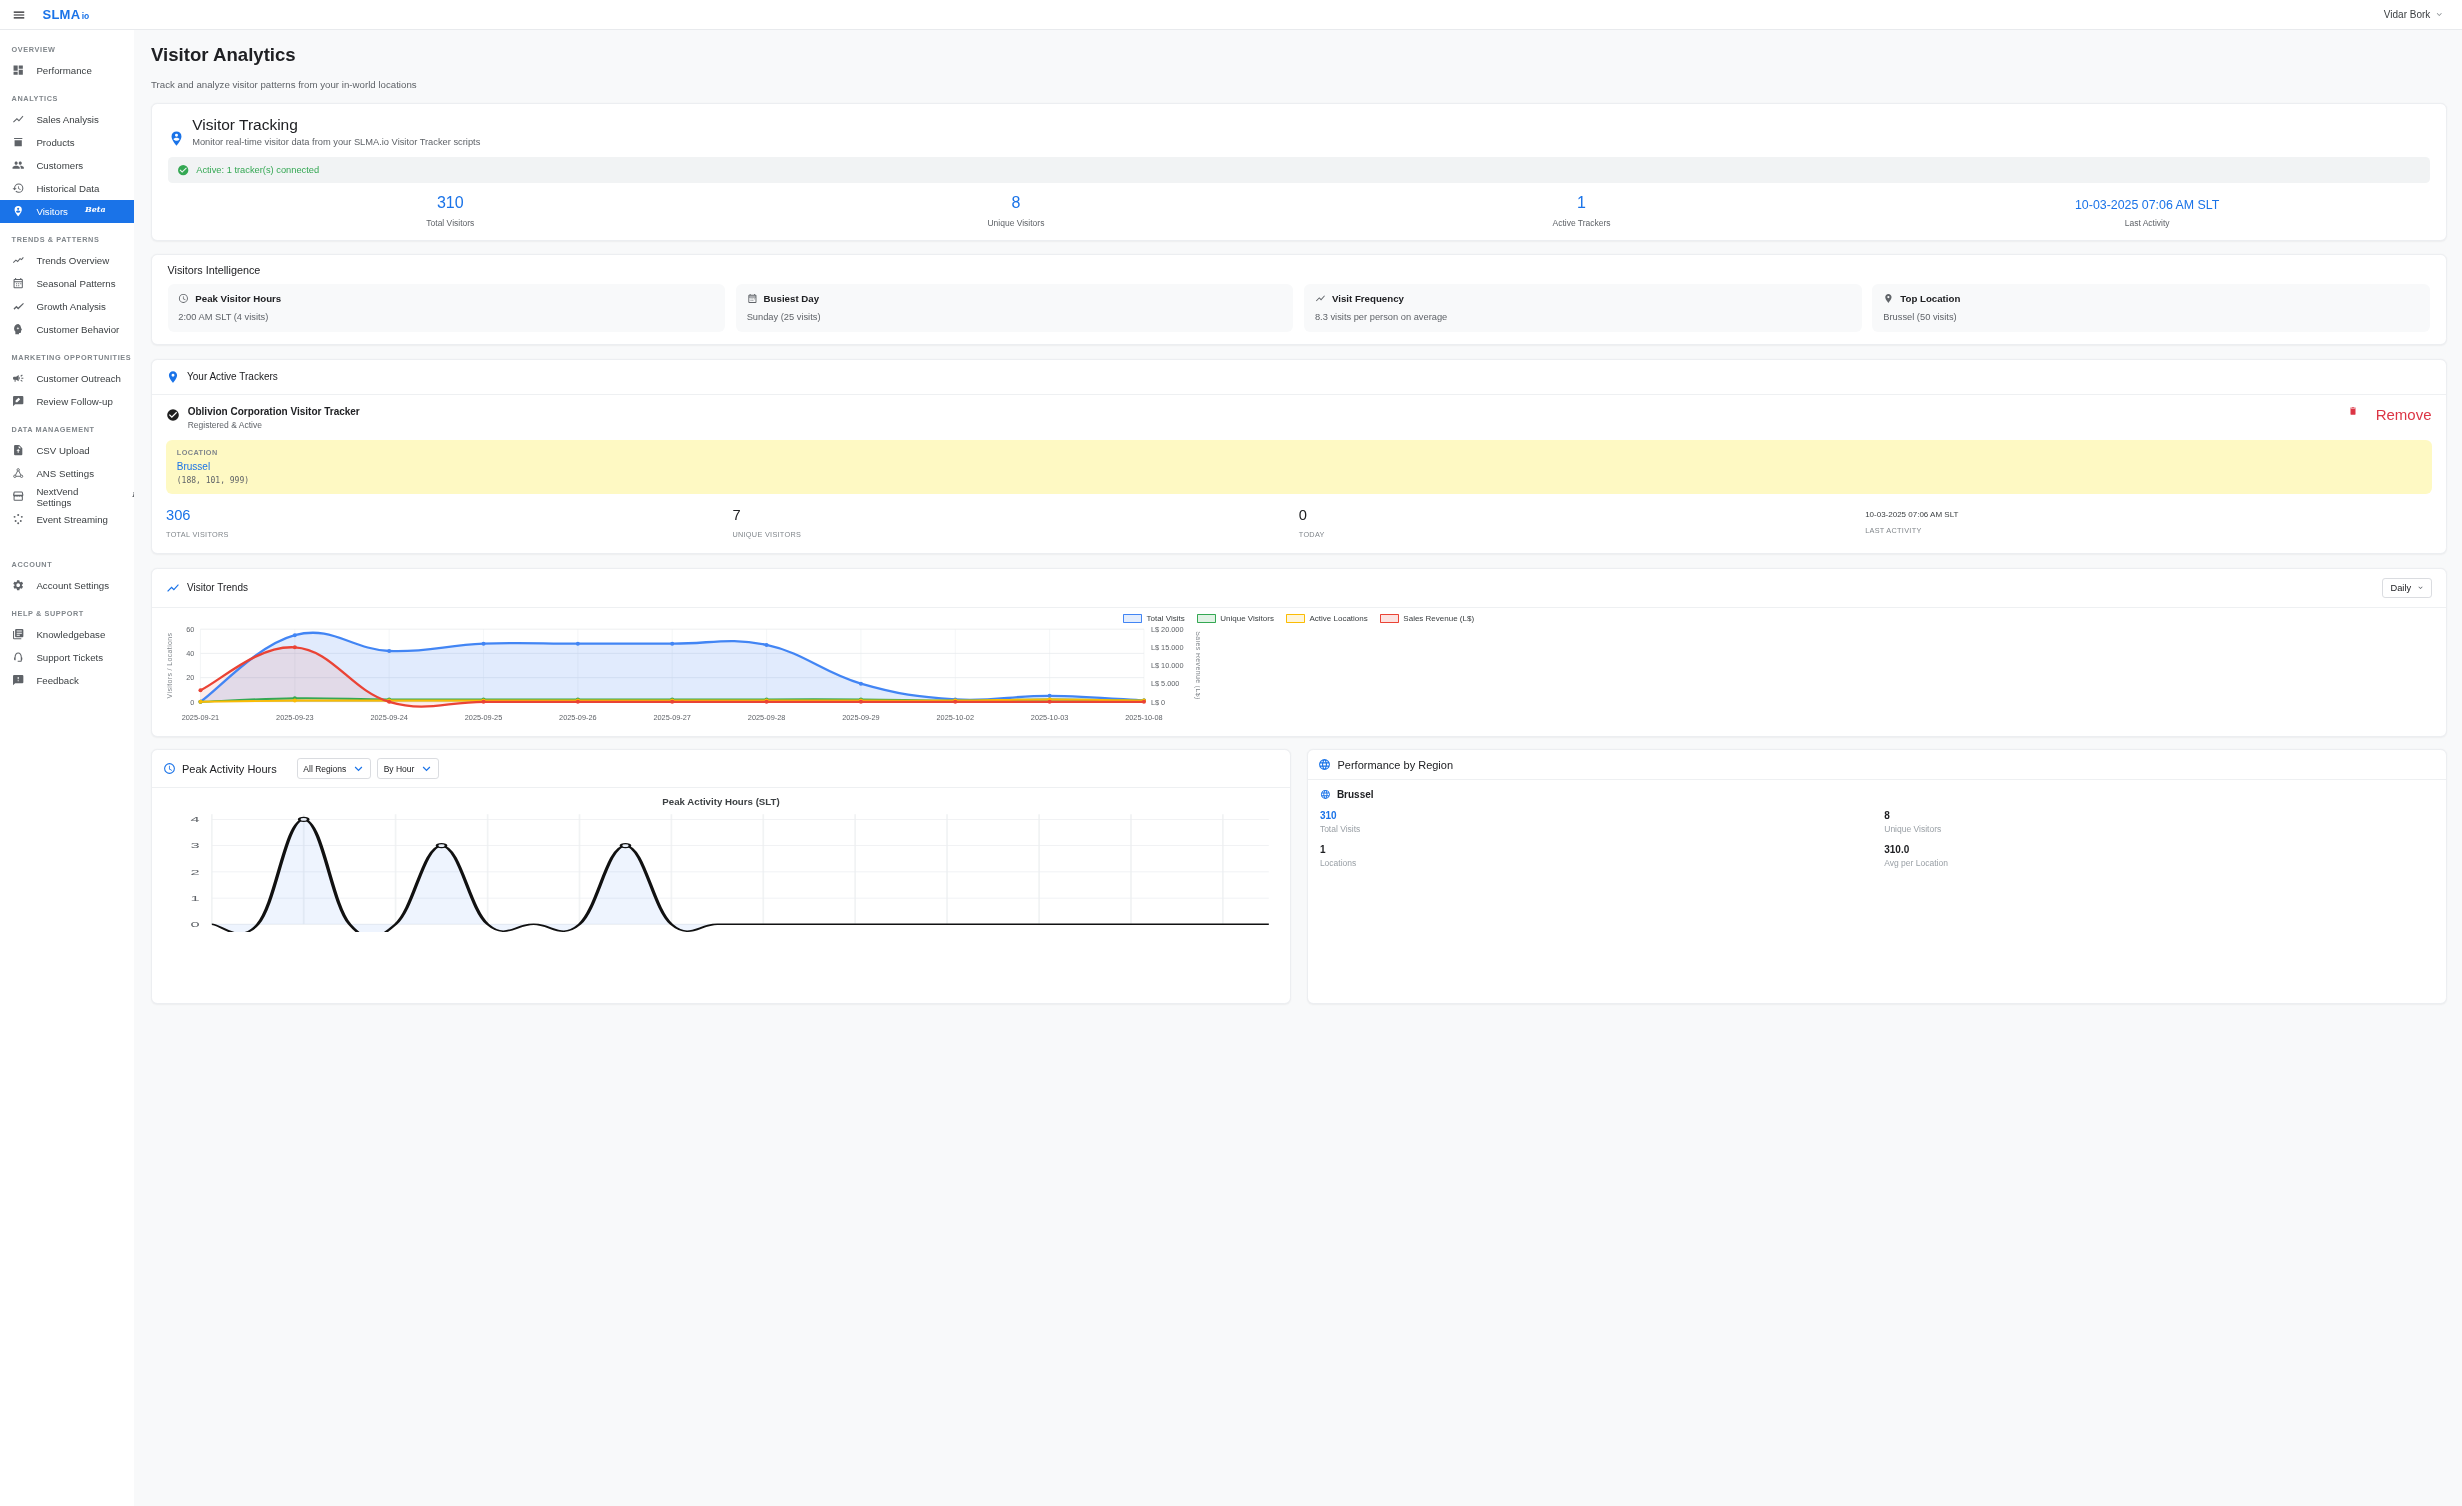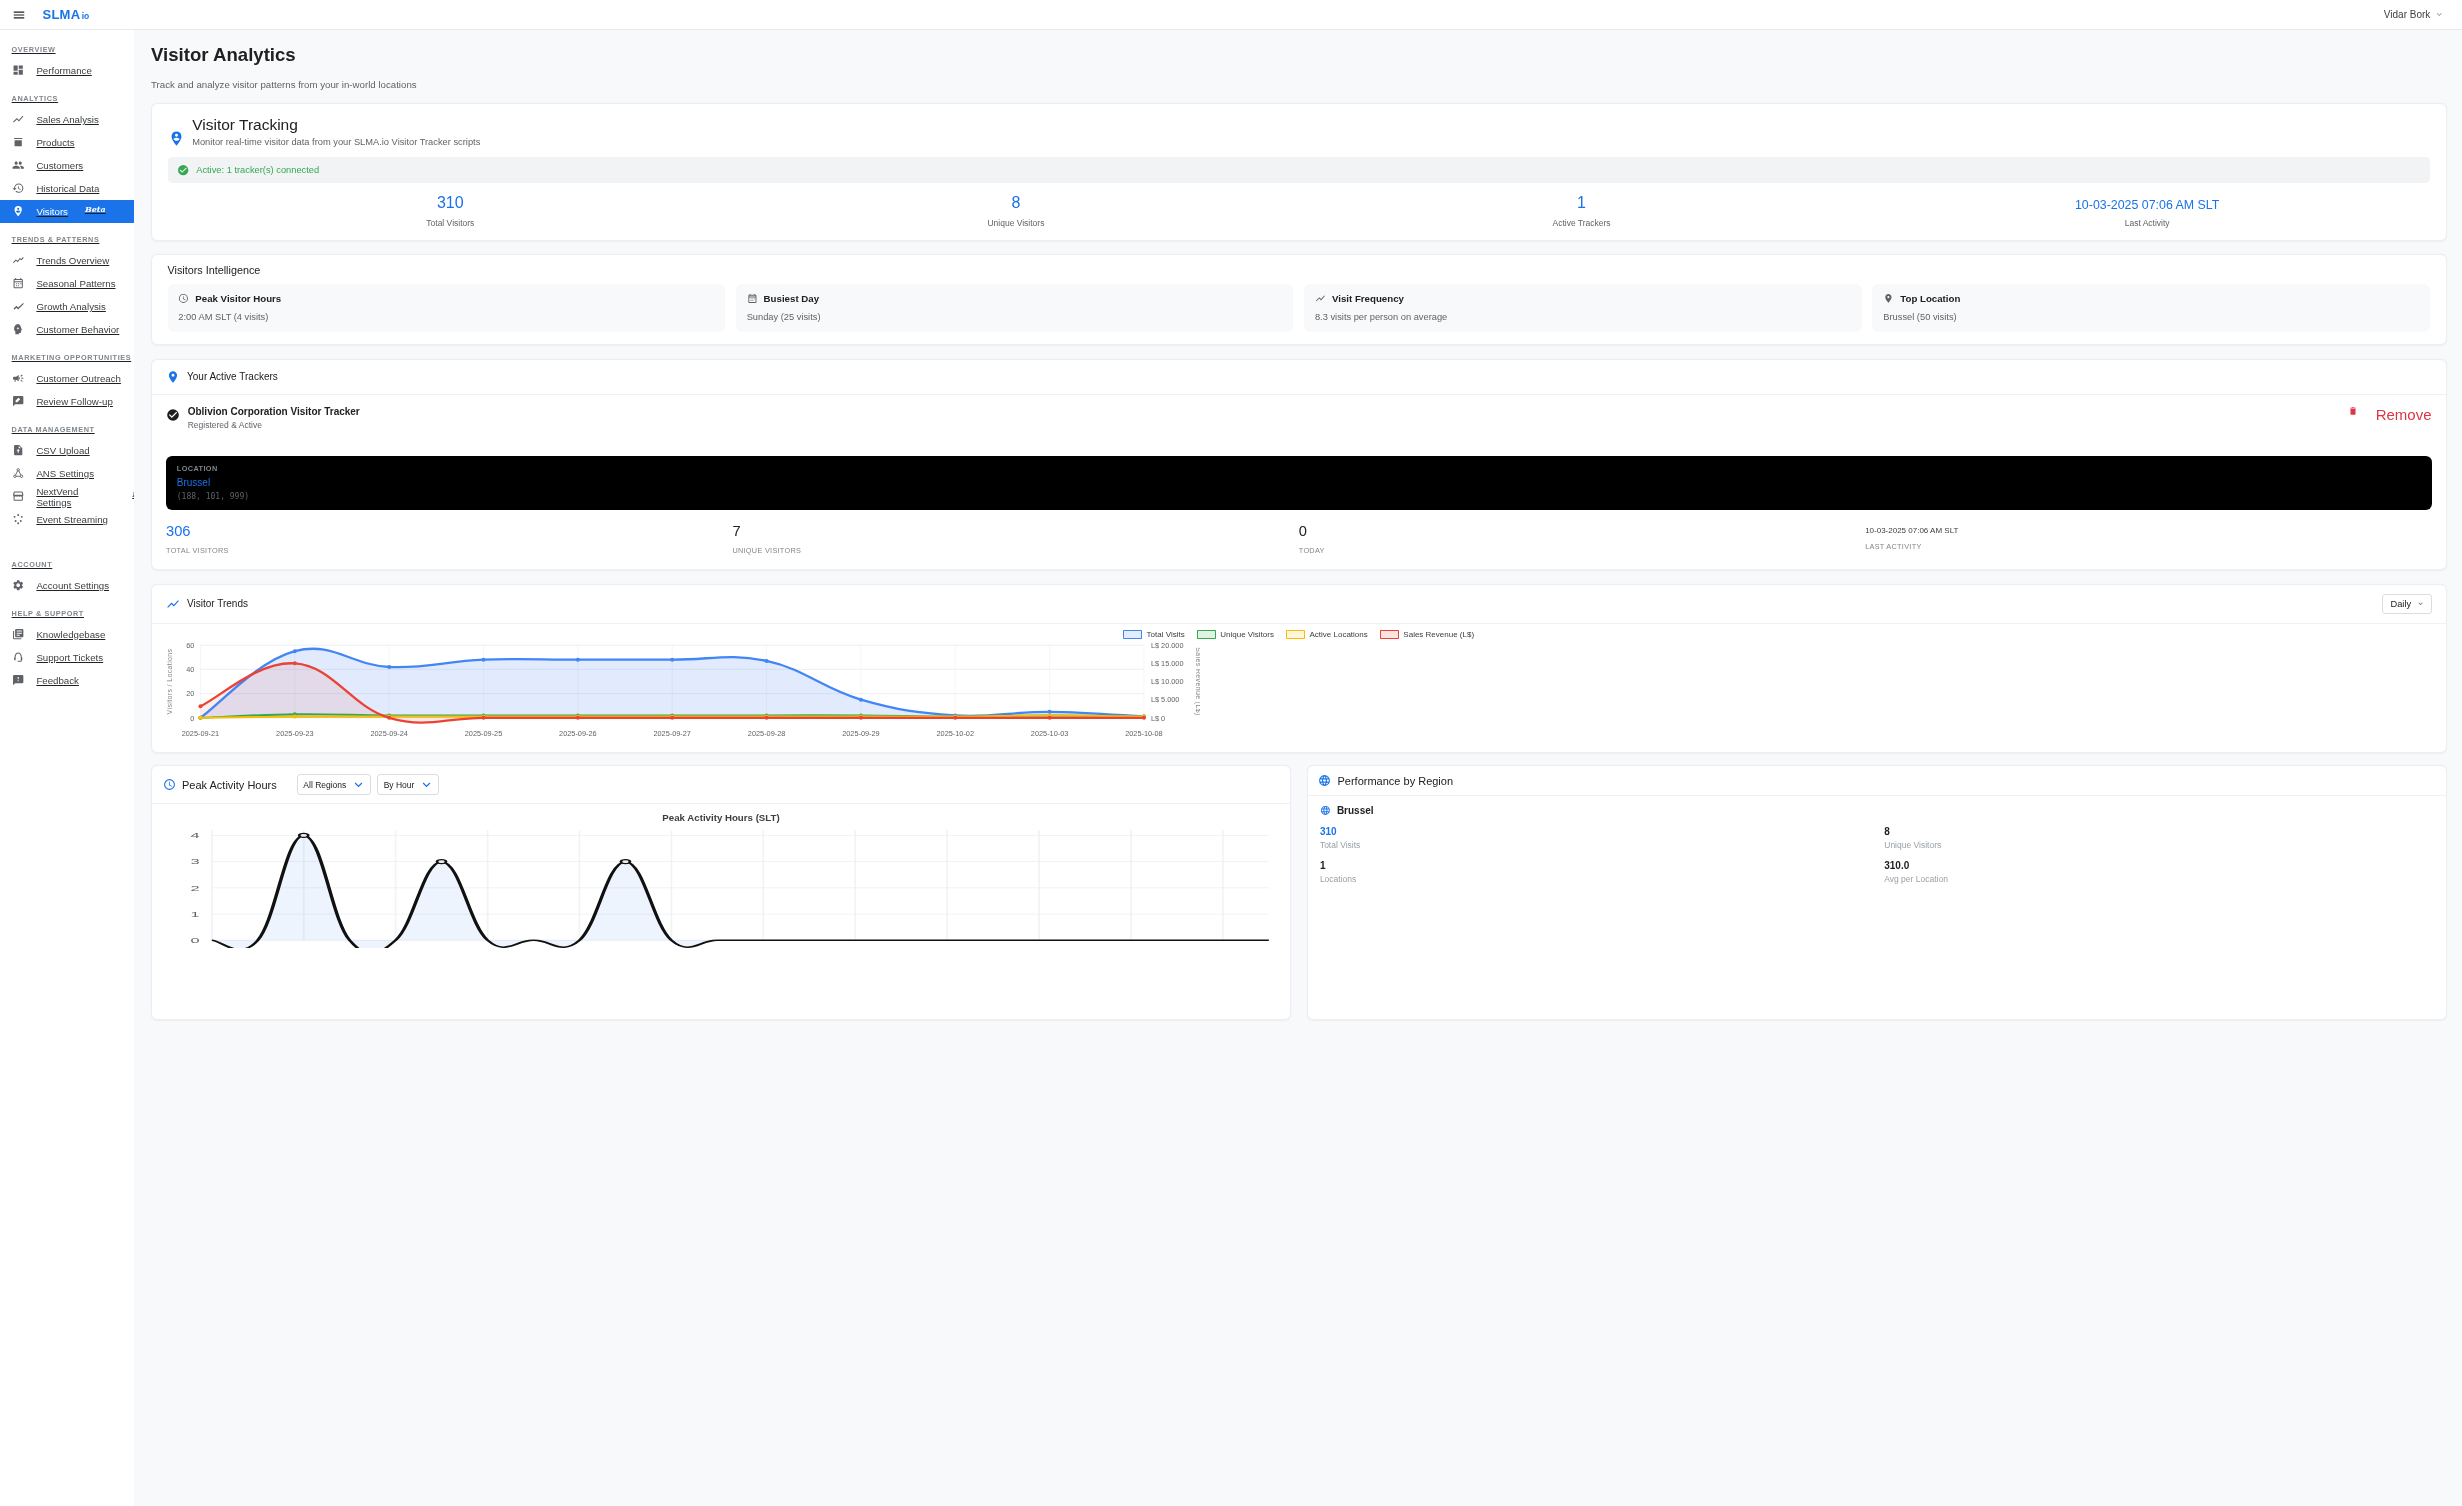--- a/index.html
+++ b/index.html
@@ -14,21 +14,21 @@
   .hamburger { width:14px; height:14px; color:#202124; margin-left:11.6px; cursor:pointer; }
   .logo { display:flex; align-items:flex-end; margin-left:17px; cursor:pointer; }
   .logo-main { font-size:13px; font-weight:700; color:#1a73e8; letter-spacing:0.2px; }
   .logo-suffix { font-size:8.5px; font-weight:700; color:#1a73e8; margin-left:1.5px; padding-bottom:0.8px; }
   .user-menu { margin-left:auto; margin-right:18.6px; display:flex; align-items:center; gap:4.6px; cursor:pointer; }
   .user-name { font-size:10px; color:#3c4043; }
   .user-menu .ic { width:8.5px; height:8.5px; color:#80868b; }
 
   
   .sidebar { position:absolute; top:30px; left:0; bottom:0; width:154px; background:#fff;
-    border-right:0.8px solid #e8eaed; padding-top:9.3px; overflow:hidden;text-decoration:underline; }
+    border-right:0.8px solid #e8eaed; padding-top:9.3px; overflow:hidden; }
   .nav-section { margin-top:9.3px; }
   .nav-section.gap { margin-top:26px; }
   .nav-section-label { font-size:7.3px; font-weight:700; color:#80868b; letter-spacing:0.6px;
     padding:3.1px 0 4.6px 11.6px; }
   .nav-item { display:flex; align-items:center; height:23px; padding-left:11.6px; gap:12.4px;
     font-size:9.7px; color:#3c4043; cursor:pointer; }
   .nav-ic { width:12.4px; height:12.4px; color:#5f6368; }
   .nav-item.active { background:#1a73e8; color:#fff; }
   .nav-item.active .nav-ic { color:#fff; }
   .beta { font-family:"DejaVu Serif",serif; font-style:italic; font-weight:600; font-size:8px;
@@ -78,21 +78,21 @@
   .card-hdr-title { font-size:10px; font-weight:500; color:#202124; }
   .tracker-body { padding:10.8px 14px 14px; }
   .tracker-top { display:flex; align-items:flex-start; }
   .tracker-top > .ic { width:14px; height:14px; color:#1f1f1f; margin-top:2.3px; }
   .tracker-id { margin-left:7.7px; }
   .tracker-name { font-size:10px; font-weight:700; color:#202124; }
   .tracker-status { font-size:8.5px; color:#5f6368; margin-top:3.1px; }
   .remove-btn { margin-left:auto; display:flex; gap:18px; color:#dc3545;
     font-size:15px; font-weight:500; cursor:pointer; }
   .remove-btn .ic { width:10px; height:10px; }
-  .location-box { margin-top:26px; background:#000000; border-radius:6.2px; padding:7.7px 10.8px 9.3px; }
+  .location-box { margin-top:10px; background:#fef9c3; border-radius:6.2px; padding:7.7px 10.8px 9.3px; }
   .loc-label { font-size:7.3px; font-weight:700; color:#80868b; letter-spacing:0.4px; }
   .loc-name { font-size:10px; font-weight:500; color:#1a73e8; margin-top:4.6px; cursor:pointer; }
   .loc-coords { font-family:"DejaVu Sans Mono",monospace; font-size:8px; color:#5f6368; margin-top:3.9px; }
   .tstat-row { display:flex; margin-top:12.4px; }
   .tstat { flex:1; text-align:left; }
   .tstat-value { font-size:14.7px; font-weight:500; color:#202124; }
   .tstat-value.accent { color:#1a73e8; }
   .tstat-value.small { font-size:8px; font-weight:400; color:#3c4043; padding-top:3.1px; }
   .tstat-label { font-size:7.3px; color:#80868b; letter-spacing:0.3px; margin-top:7px; }
 

